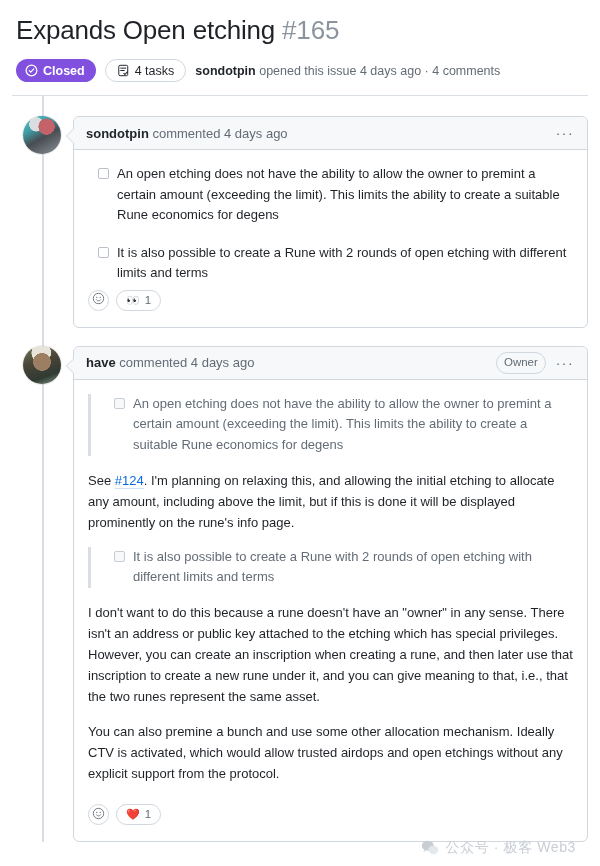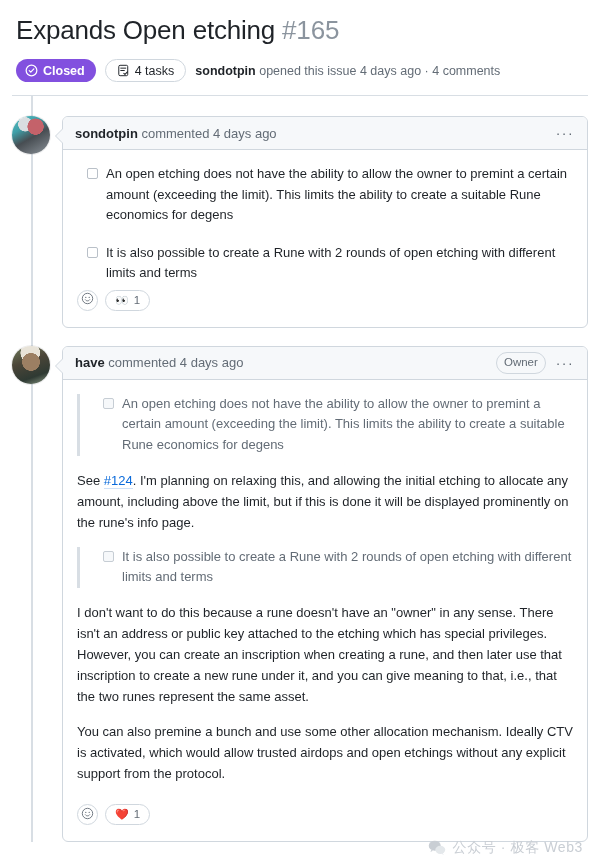--- a/index.html
+++ b/index.html
@@ -47,21 +47,21 @@
     line-height: 1;
   }
   .tasks-pill svg { display:block; }
 
   .meta-text { font-size: 12.5px; color: #636c76; line-height: 1; }
   .meta-text b { color: #1f2328; font-weight: 600; }
 
   .header-rule { height: 1px; background: #d8dee4; margin: 0 12px; }
 
   
-  .timeline { position: relative; padding: 20px 12px 0 12px; }
+  .timeline { position: relative; padding: 20px 12px 0 12px; margin-left: 11px; }
   .timeline-line {
     position: absolute;
     left: 31px; top: 0; bottom: 0;
     width: 2px; background: #d8dee4;
     z-index: 0;
   }
 
   .comment-row { position: relative; display: flex; z-index: 1; margin-bottom: 18px; }
 
   .avatar {
@@ -200,21 +200,21 @@
     font-size: 11.5px;
     color: #636c76;
     background: #fff;
     line-height: 1;
   }
   .react-emoji { font-size: 11px; line-height: 1; }
 
   
   .watermark {
     position: absolute;
-    right: 17px; bottom: 9px;
+    right: 24px; bottom: 9px;
     display: flex; align-items: center; gap: 7px;
     color: #c9ced4;
     font-size: 14px;
     letter-spacing: 0.6px;
     user-select: none;
     z-index: 5;
   }
   .wm-icon { width: 18px; height: 18px; }
 </style>
 </head>

